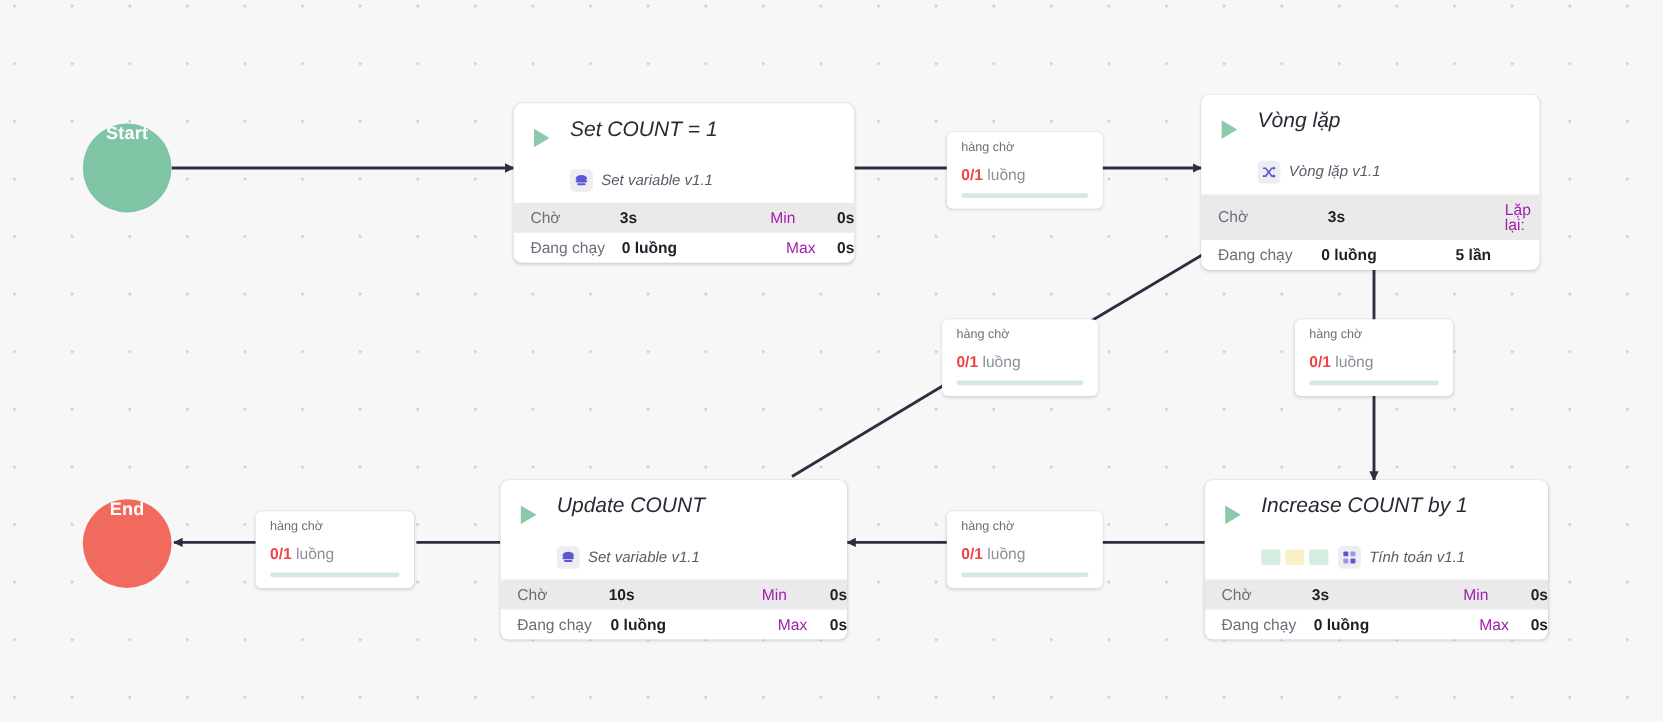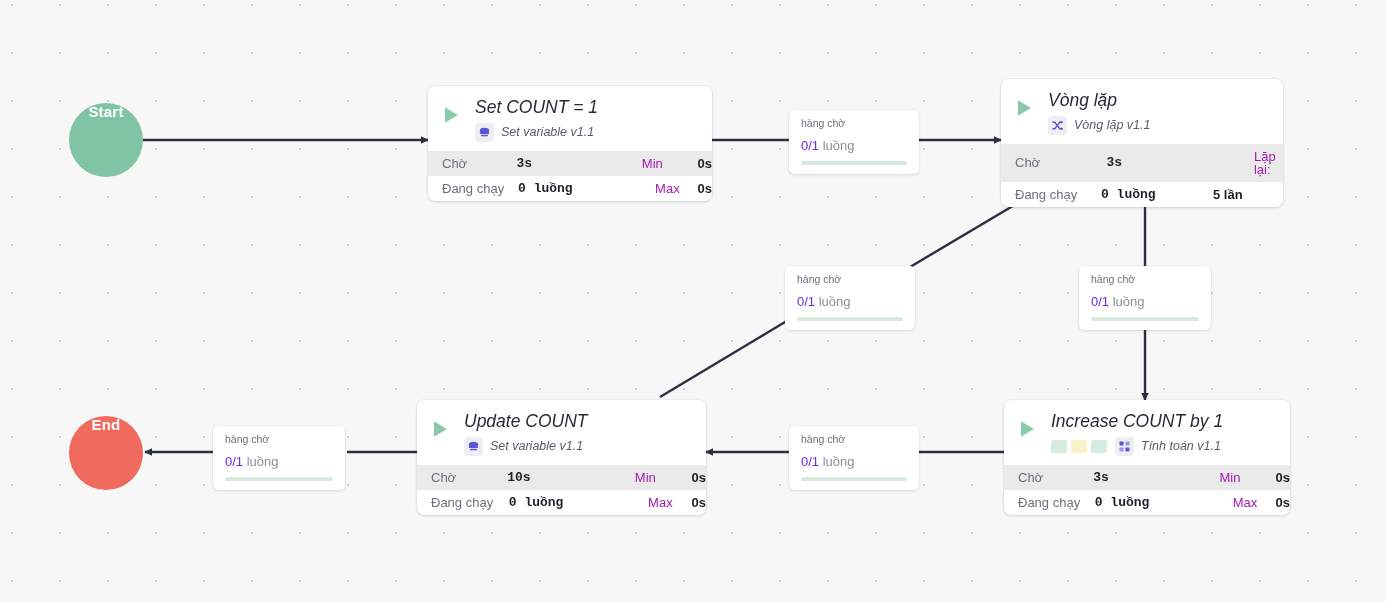--- a/index.html
+++ b/index.html
@@ -73,21 +73,21 @@
   .node-title {
     font-size: 17.5px;
     color: #262b33;
     line-height: 1.25;
     white-space: nowrap;
   }
   .node-sub {
     display: flex;
     align-items: center;
     gap: 7px;
-    margin-top: 4px;
+    margin-top: 22px;
   }
   .sub-swatches {
     display: flex;
     gap: 4px;
     margin-right: 1px;
   }
   .swatch {
     width: 16px;
     height: 13px;
     border-radius: 2px;
@@ -125,21 +125,21 @@
     padding-left: 14px;
   }
   .stat-value {
     color: #1c2026;
     font-weight: bold;
   }
   .stat-label.right { color: #a21caf; margin-left: 24px; }
 
   
   .c1 { width: 86px; }
-  .c2 { width: 112px; font-family: Liberation Mono, monospace; }
+  .c2 { width: 112px; }
   .c3 { width: 48px; }
 
   
   .queue {
     position: absolute;
     background: #ffffff;
     border-radius: 5px;
     box-shadow: 0 1px 3px rgba(16,22,40,.13), 0 0 0 .6px rgba(16,22,40,.04);
     padding: 8px 12px 9px 12px;
     box-sizing: border-box;
@@ -149,22 +149,22 @@
     color: #6a707a;
     line-height: 1;
   }
   .queue-value {
     margin-top: 10px;
     font-size: 13px;
     color: #8b9098;
     line-height: 1;
   }
   .queue-value b {
-    color: #6d28d9;
-    font-weight: normal;
+    color: #ef4444;
+    font-weight: bold;
   }
   .queue-bar {
     margin-top: 9px;
     height: 4px;
     border-radius: 2px;
     background: #d5e9dd;
   }
 </style>
 </head>
 <body>

